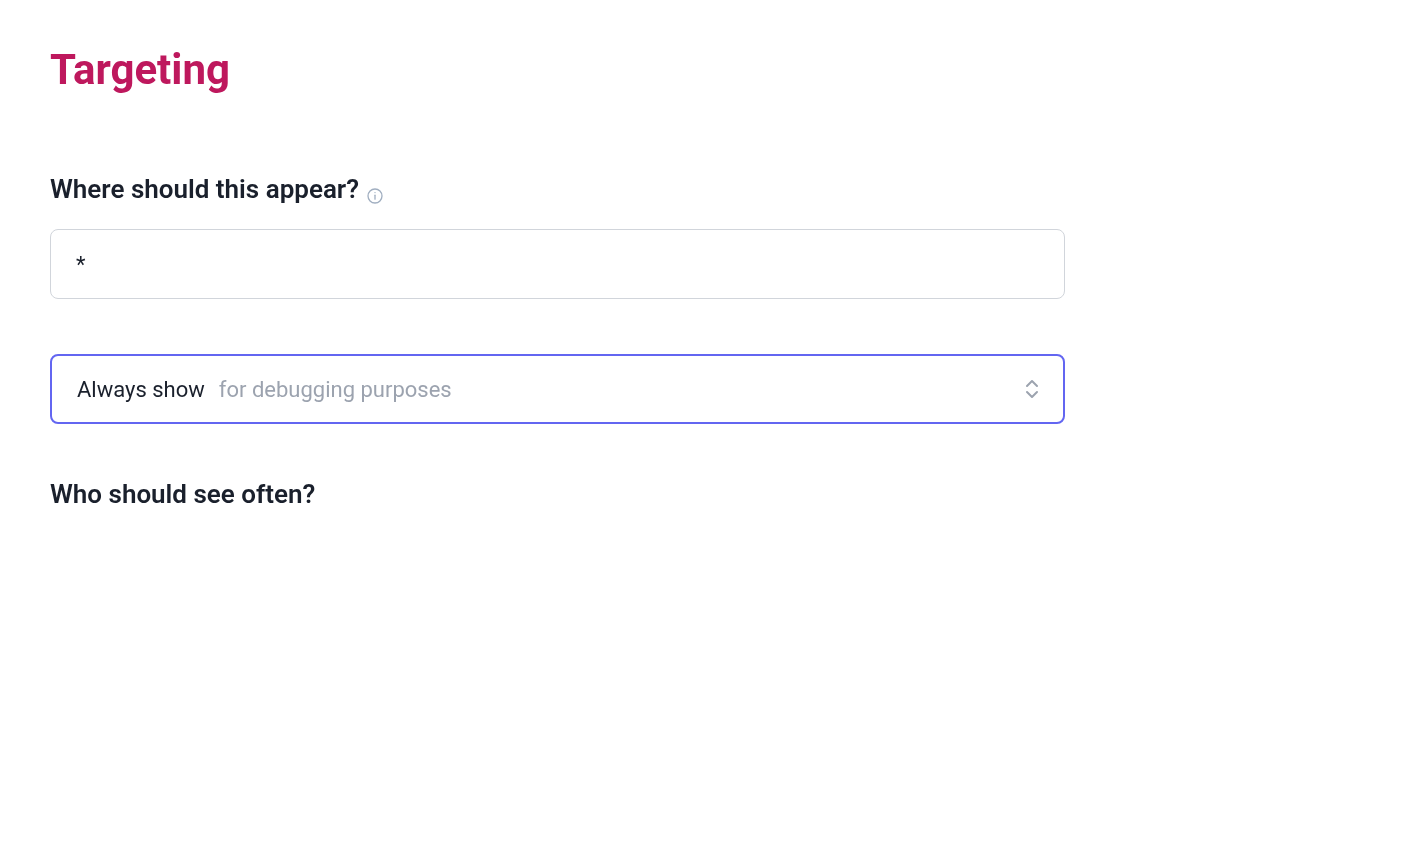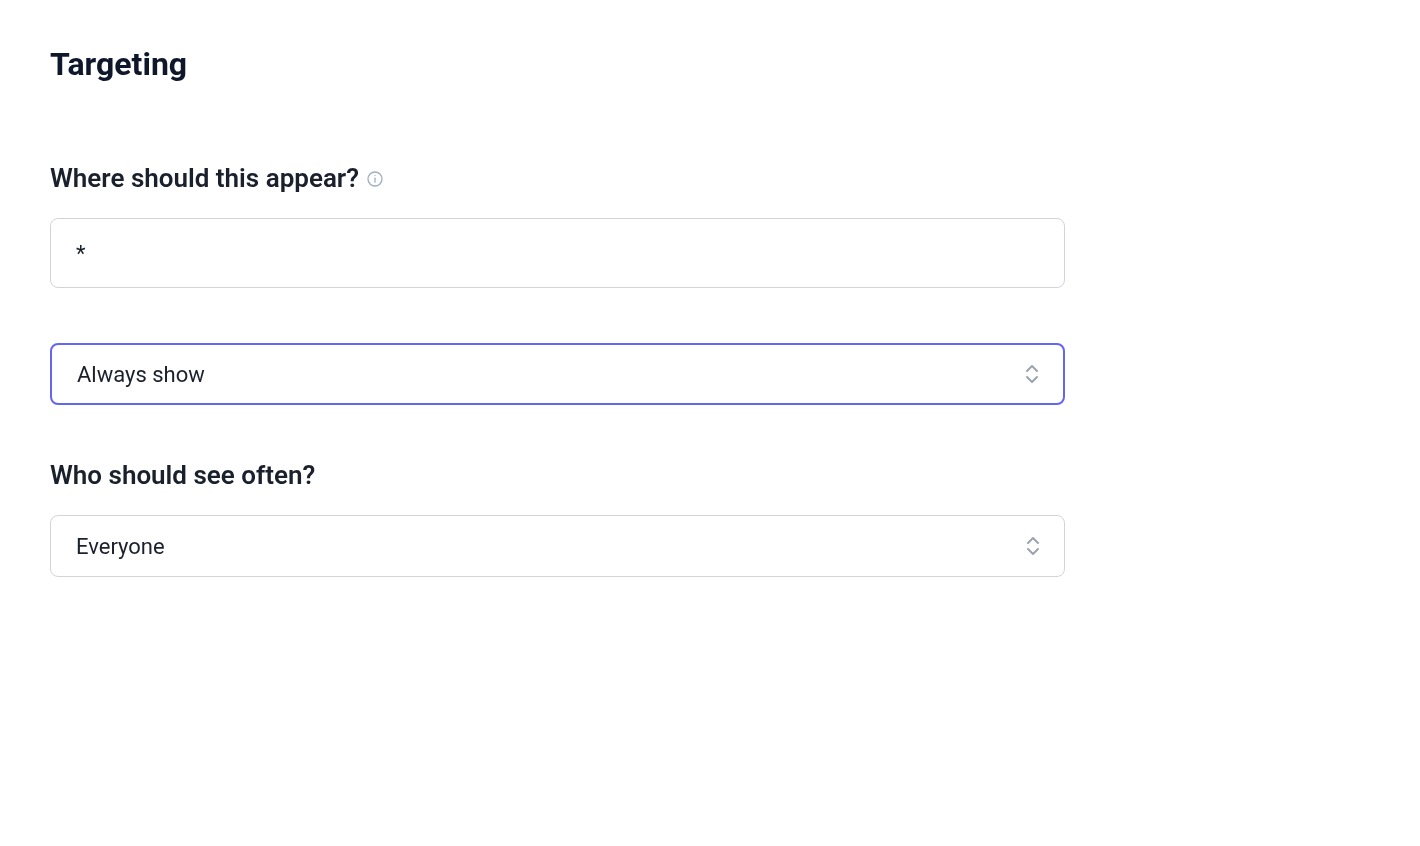--- a/index.html
+++ b/index.html
@@ -7,31 +7,31 @@
       padding: 0;
       box-sizing: border-box;
     }
     body {
       font-family: -apple-system, BlinkMacSystemFont, 'Segoe UI', Roboto, Helvetica, Arial, sans-serif;
       background: #ffffff;
       padding: 45px 50px;
       color: #1a202c;
     }
     .page-title {
-      font-size: 32px;
+      font-size: 42px;
       font-weight: 700;
-      color: #0f172a;
+      color: #be185d;
       margin-bottom: 80px;
     }
     .form-group {
       margin-bottom: 55px;
     }
     .label-row {
       display: flex;
-      align-items: center;
+      align-items: flex-end;
       gap: 8px;
       margin-bottom: 25px;
     }
     .field-label {
       font-size: 26px;
       font-weight: 600;
       color: #1a202c;
     }
     .info-icon {
       width: 16px;
@@ -52,21 +52,21 @@
       border-radius: 8px;
       padding: 0 25px;
       font-size: 22px;
       color: #1a202c;
       background: #ffffff;
       outline: none;
       font-family: inherit;
     }
     .select-control {
       width: 1015px;
-      height: 62px;
+      height: 70px;
       border: 1px solid #d1d5db;
       border-radius: 8px;
       padding: 0 50px 0 25px;
       font-size: 22px;
       background: #ffffff;
       display: flex;
       align-items: center;
       position: relative;
       cursor: pointer;
     }
@@ -118,39 +118,29 @@
         <circle cx="8" cy="4.6" r="0.7" fill="#a0aec0" stroke="none"></circle>
       </svg>
     </span>
   </div>
   <input type="text" class="text-input" value="*" style="">
 </div>
 
 <div class="form-group">
   <div class="select-control active">
     <span class="select-value">Always show</span>
+    <span class="select-hint">for debugging purposes</span>
     <span class="select-chevrons">
       <svg viewBox="0 0 16 10">
           <polyline points="3,7 8,2 13,7" stroke-linecap="round" stroke-linejoin="round"></polyline>
         </svg>
       <svg viewBox="0 0 16 10">
           <polyline points="3,3 8,8 13,3" stroke-linecap="round" stroke-linejoin="round"></polyline>
         </svg>
     </span>
   </div>
 </div>
 
 <div class="form-group">
   <div class="label-row">
     <span class="field-label">Who should see often?</span>
   </div>
-  <div class="select-control">
-    <span class="select-value">Everyone</span>
-    <span class="select-chevrons">
-      <svg viewBox="0 0 16 10">
-          <polyline points="3,7 8,2 13,7" stroke-linecap="round" stroke-linejoin="round"></polyline>
-        </svg>
-      <svg viewBox="0 0 16 10">
-          <polyline points="3,3 8,8 13,3" stroke-linecap="round" stroke-linejoin="round"></polyline>
-        </svg>
-    </span>
-  </div>
 </div>
 
 </body></html>

